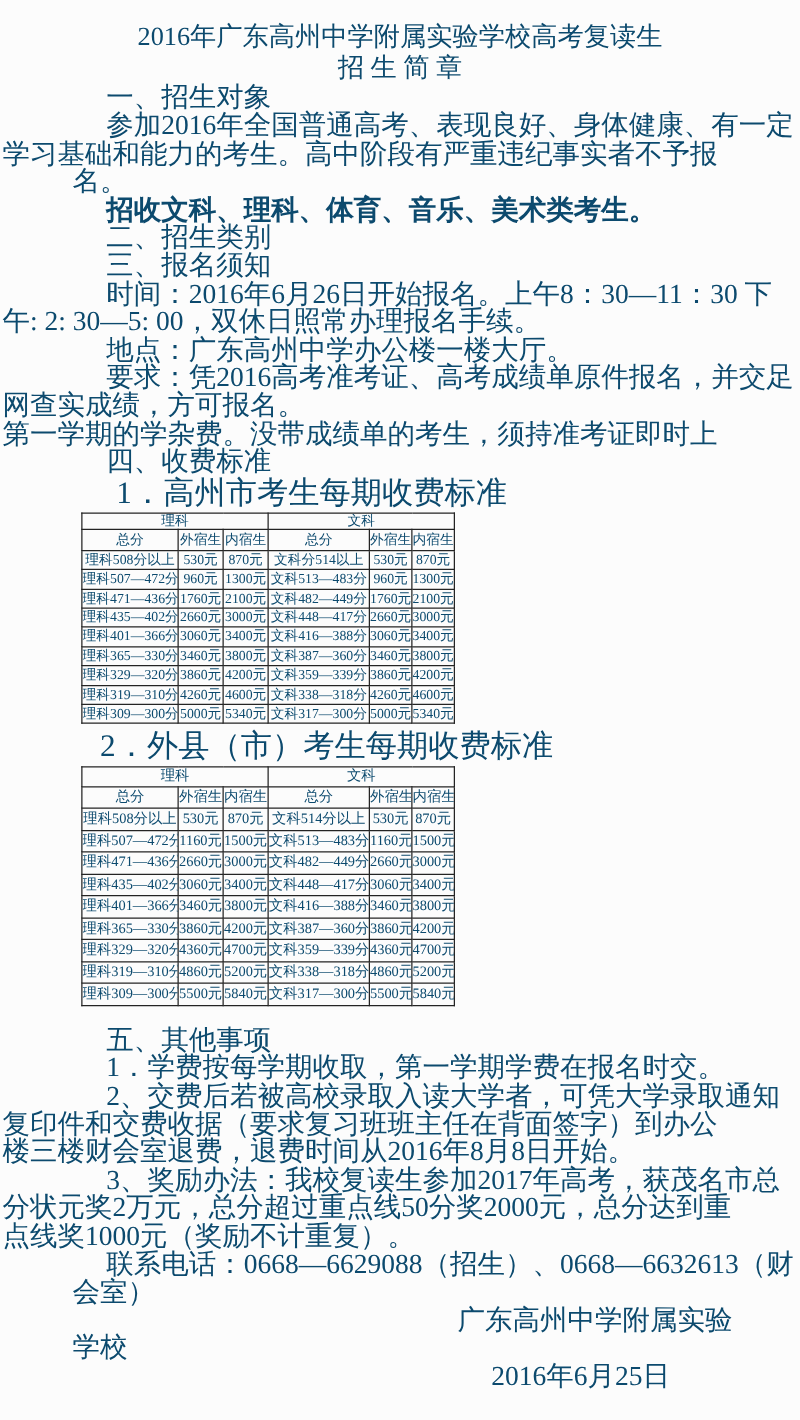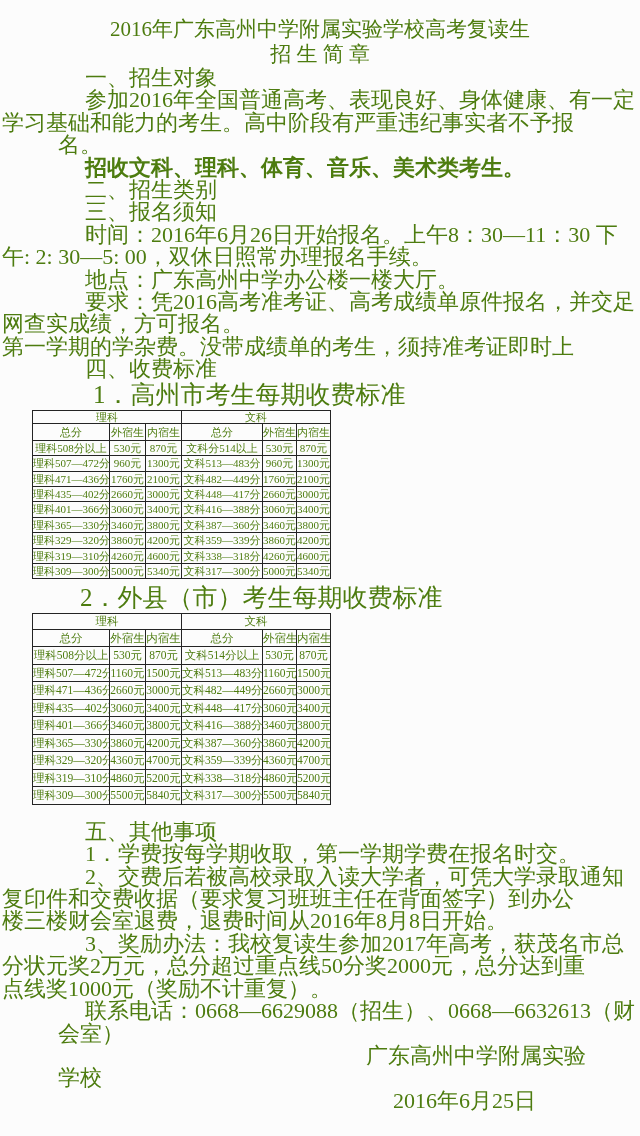--- a/index.html
+++ b/index.html
@@ -3,39 +3,39 @@
 <meta charset="utf-8">
 <style>
   html,body{margin:0;padding:0;background:#ffffff;}
   .page{
     position:relative;
     width:640px;
     height:1136px;
     box-sizing:border-box;
     padding:17px 2px 0 2px;
     background:#fcfcfc;
-    color:#4d7c0f;
+    color:#0c4a6e;
     font-family:"Liberation Serif","DejaVu Serif",serif;
     overflow:hidden;
   }
   .title{text-align:center;font-size:21px;line-height:25px;}
   .line{font-size:22px;line-height:22.4px;white-space:nowrap;}
   .indent{text-indent:83px;}
   .hang{padding-left:56px;}
   .bold{font-weight:bold;}
   .sig-right{text-align:right;padding-right:52px;}
   .sig-date{text-align:right;padding-right:102px;}
   .sub{font-size:25px;line-height:28px;white-space:nowrap;}
   .sub1{text-indent:91px;margin:0 0 1px 0;}
   .sub2{margin:5px 0 1px 0;text-indent:78px;}
   .tbl{
     border-collapse:collapse;
     table-layout:fixed;
     width:298px;
-    margin-left:30px;
+    margin-left:63px;
     text-align:center;
   }
   .tbl th,.tbl td{
     border:1px solid #242424;
     padding:0;
     font-weight:normal;
     white-space:nowrap;
     overflow:hidden;
   }
   .t1{font-size:11px;}

